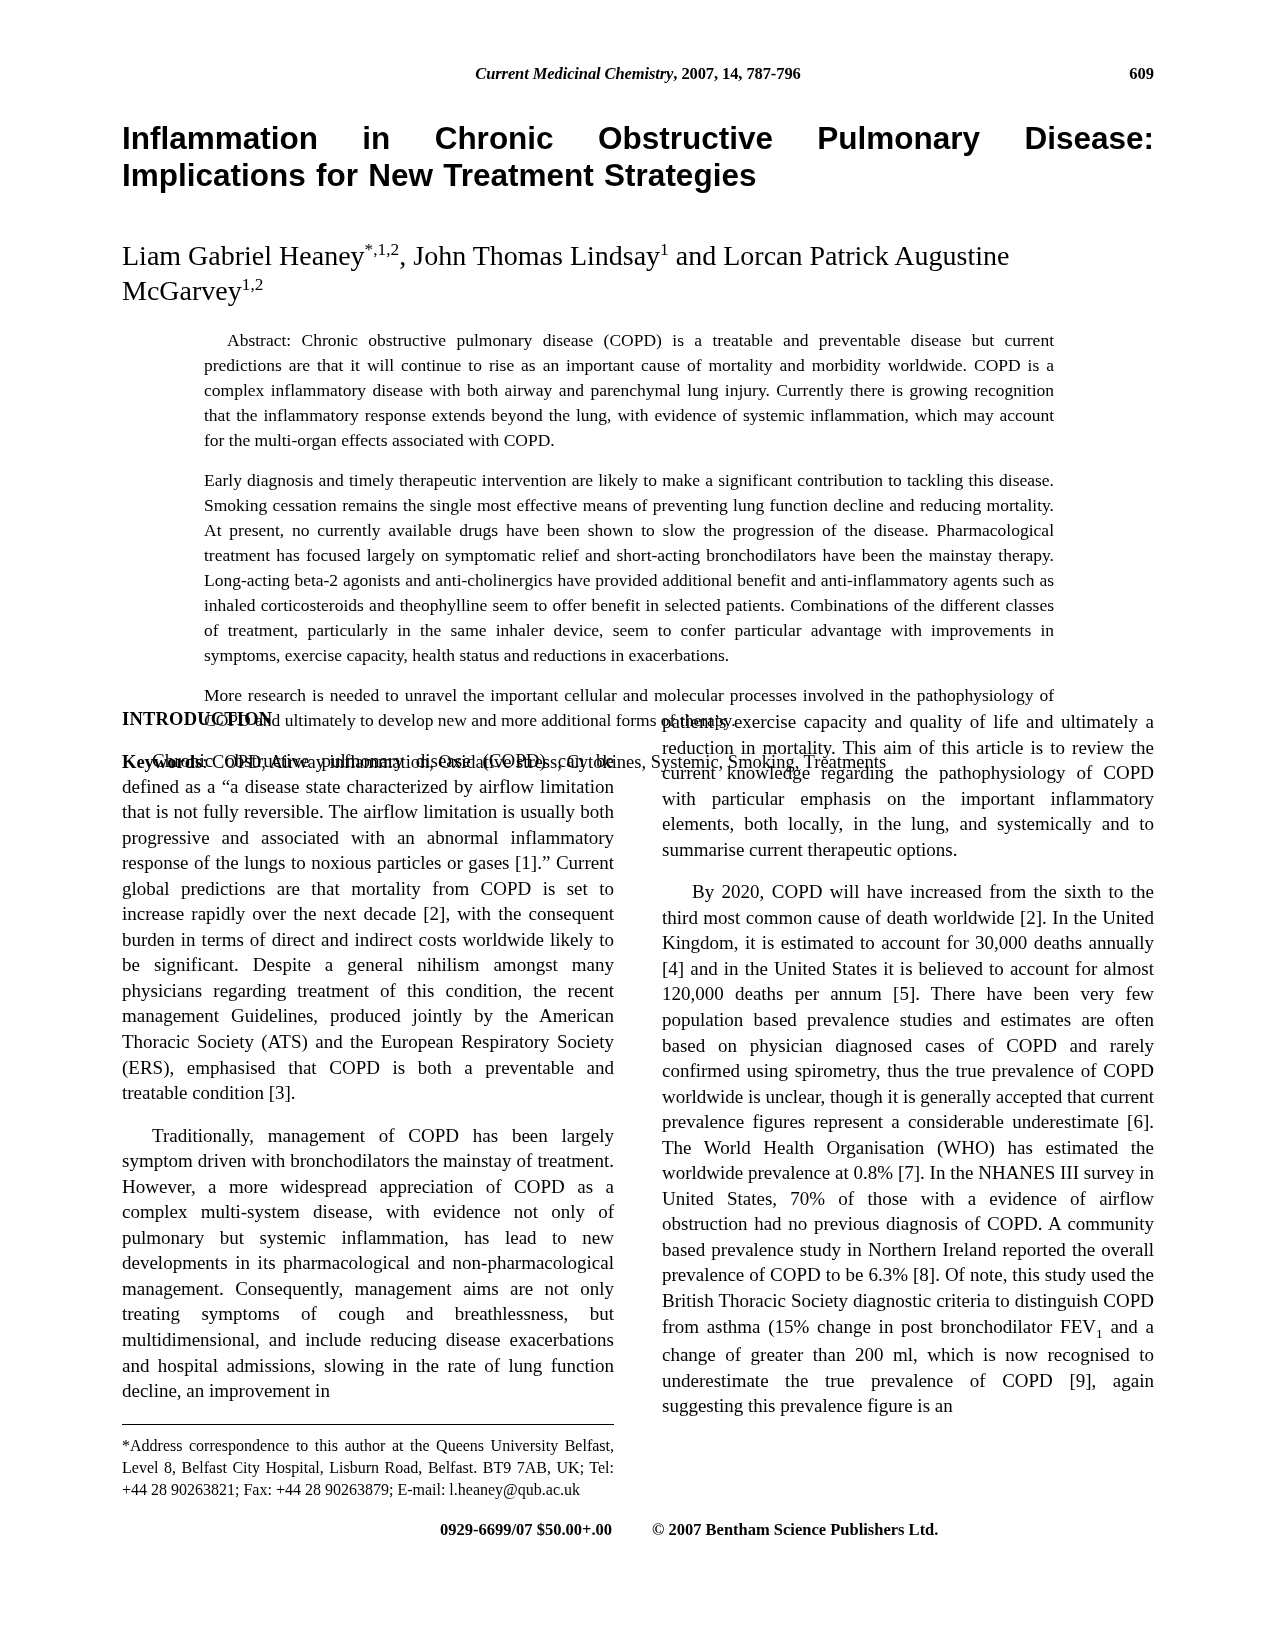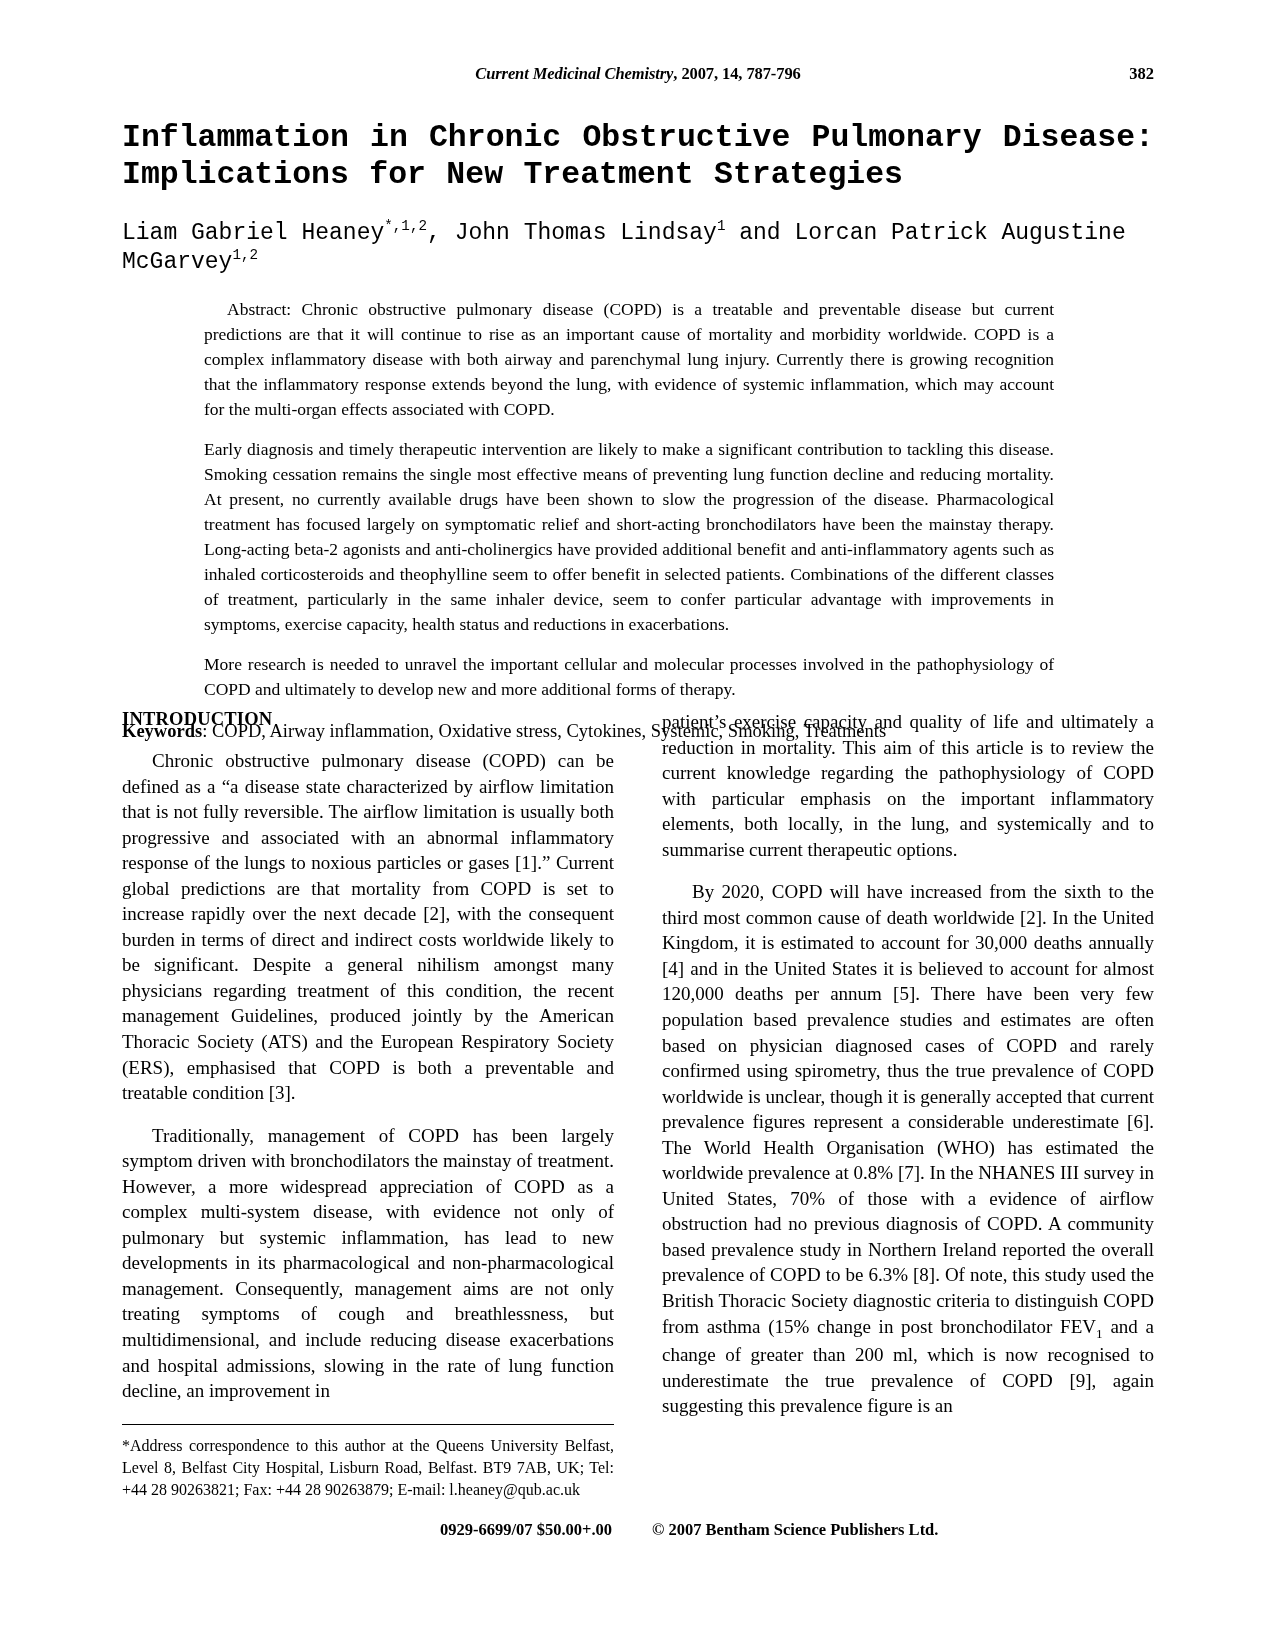--- a/index.html
+++ b/index.html
@@ -54,35 +54,34 @@
     right: 0;
     top: 0;
     font-family: "Liberation Serif", serif;
     font-weight: bold;
     font-size: 16.5px;
   }
 
   
   .article-title {
     margin-top: 22px;
-    font-family: Liberation Mono, monospace;
+    font-family: Liberation Sans, sans-serif;
     font-weight: bold;
     font-size: 31.5px;
     line-height: 1.17;
     text-align: justify;
     text-align-last: left;
     word-spacing: 1.5px;
   }
 
   
   .authors {
-    margin-top: 24px;
-    font-size: 23px;
+    margin-top: 44px;
+    font-size: 28px;
     line-height: 1.25;
-    font-family: Liberation Mono, monospace;
   }
   .authors sup { font-size: 0.62em; vertical-align: super; }
 
   
   .affiliations {
     margin-top: 36px;
     font-style: italic;
     font-size: 18.5px;
     line-height: 1.33;
     text-align: justify;
@@ -186,21 +185,21 @@
 </style>
 </head>
 <body>
 
 <div class="page">
 
   <div class="content">
 
     <div class="runhead">
       <div class="journal-ref"><span>Current Medicinal Chemistry</span><span class="plain">, 2007, 14, 787-796</span></div>
-      <div class="page-number">382</div>
+      <div class="page-number">609</div>
     </div>
 
     <h1 class="article-title">Inflammation in Chronic Obstructive Pulmonary Disease: Implications for New Treatment Strategies</h1>
 
     <div class="authors"><span>Liam Gabriel Heaney</span><sup>*,1,2</sup><span>, </span><span>John Thomas Lindsay</span><sup>1</sup><span> and </span><span>Lorcan Patrick Augustine McGarvey</span><sup>1,2</sup></div>
 
 
     <div class="abstract-block">
       <p class="abstract-para"><span class="abs-label">Abstract</span><span>: Chronic obstructive pulmonary disease (COPD) is a treatable and preventable disease but current predictions are that it will continue to rise as an important cause of mortality and morbidity worldwide. COPD is a complex inflammatory disease with both airway and parenchymal lung injury. Currently there is growing recognition that the inflammatory response extends beyond the lung, with evidence of systemic inflammation, which may account for the multi-organ effects associated with COPD.</span></p>
       <p class="abstract-para">Early diagnosis and timely therapeutic intervention are likely to make a significant contribution to tackling this disease. Smoking cessation remains the single most effective means of preventing lung function decline and reducing mortality. At present, no currently available drugs have been shown to slow the progression of the disease. Pharmacological treatment has focused largely on symptomatic relief and short-acting    bronchodilators have been the mainstay therapy. Long-acting beta-2 agonists and anti-cholinergics have provided additional benefit and anti-inflammatory agents such as inhaled corticosteroids and theophylline seem to offer benefit in selected patients. Combinations of the different classes of treatment, particularly in the same inhaler device, seem to confer particular advantage with improvements in symptoms, exercise capacity, health status and reductions in exacerbations.</p>

